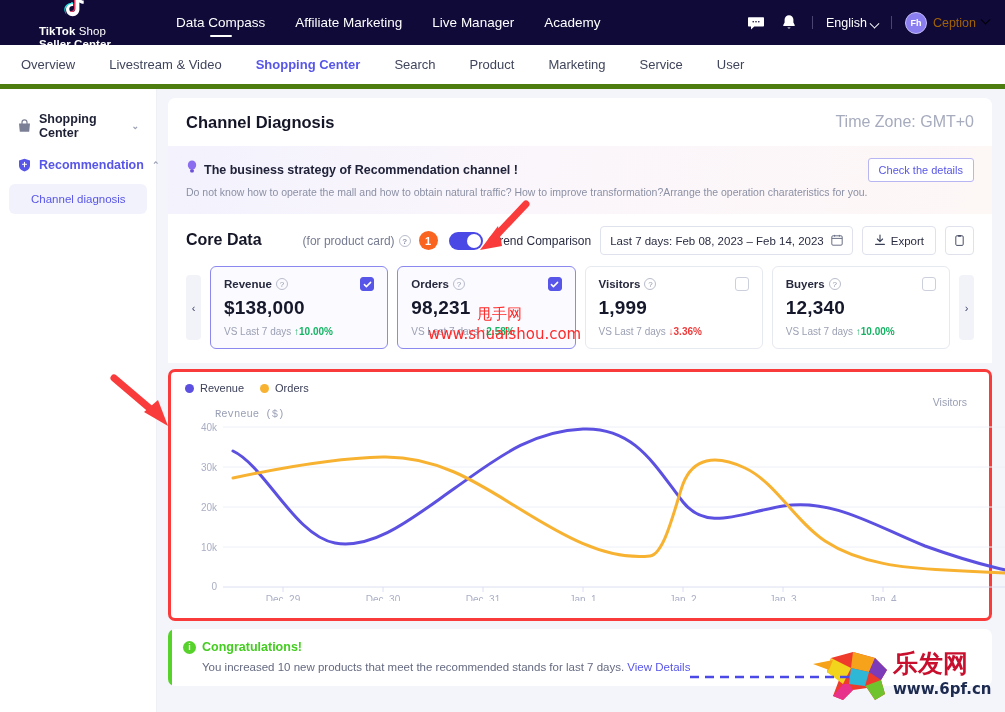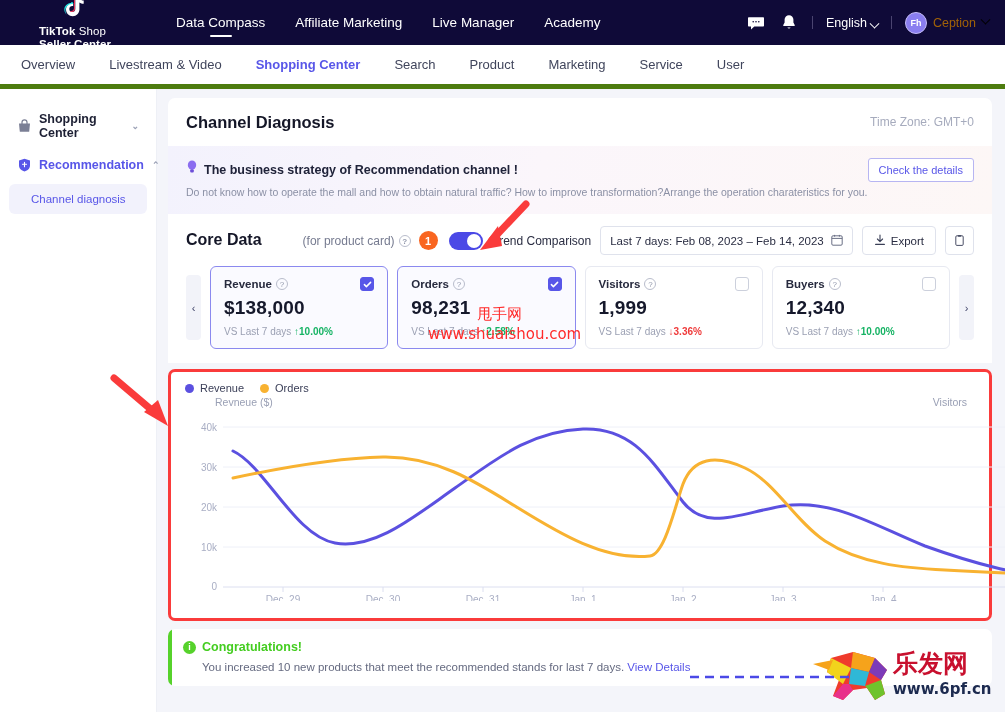--- a/index.html
+++ b/index.html
@@ -80,21 +80,21 @@
 
   .content { flex: 1; padding: 9px 13px 0 11px; overflow: hidden; position: relative; }
 
   
   .card { background: #fff; border-radius: 7px; }
   .pagehead {
     height: 48px; display: flex; align-items: center; padding: 0 18px;
     border-radius: 7px 7px 0 0;
   }
   .pagetitle { font-size: 16.5px; font-weight: 700; color: #141627; }
-  .tz { margin-left: auto; font-size: 12px; color: #a6abbd; }
+  .tz { margin-left: auto; font-size: 16px; color: #a6abbd; }
 
   .banner {
     background: linear-gradient(100deg,#f3f2fd 0%, #fbf6fb 45%, #fdf7f6 100%);
     padding: 14px 18px 16px 18px; position: relative;
   }
   .bantitle { font-size: 12.5px; color: #20233a; font-weight: 600; display: flex; align-items: flex-end; gap: 6px; }
   .bansub { font-size: 10.5px; color: #8b90a5; margin-top: 9px; }
   .checkbtn {
     position: absolute; right: 18px; top: 12px;
     border: 1px solid #b7b5f2; color: #5856e8; background: #fff;
@@ -173,21 +173,21 @@
   
   .chartcard {
     background: #fff; border: 3px solid #fa3b3b; border-radius: 7px;
     margin-top: 6px; padding: 10px 14px 6px 14px; height: 252px; position: relative;
   }
   .legend { display: flex; gap: 16px; align-items: center; }
   .lg { display: flex; align-items: center; gap: 6px; font-size: 11px; color: #3c4059; }
   .dot { width: 9px; height: 9px; border-radius: 50%; }
   .axtitle { font-size: 10.5px; color: #9aa0b5; }
   .plotwrap { position: relative; height: 205px; margin-top: 2px; }
-  .ylabel-l { position: absolute; left: 30px; top: 0; }
+  .ylabel-l { position: absolute; left: 30px; top: 12px; font-family: Liberation Mono, monospace; }
   .ylabel-r { position: absolute; right: 8px; top: 0; }
 
   
   .congrats {
     background: #fff; border-radius: 7px; margin-top: 8px;
     padding: 11px 14px 13px 15px; position: relative; overflow: hidden;
   }
   .congrats::before {
     content:""; position: absolute; left: 0; top: 0; bottom: 0; width: 3.5px; background: #56d22b;
   }

